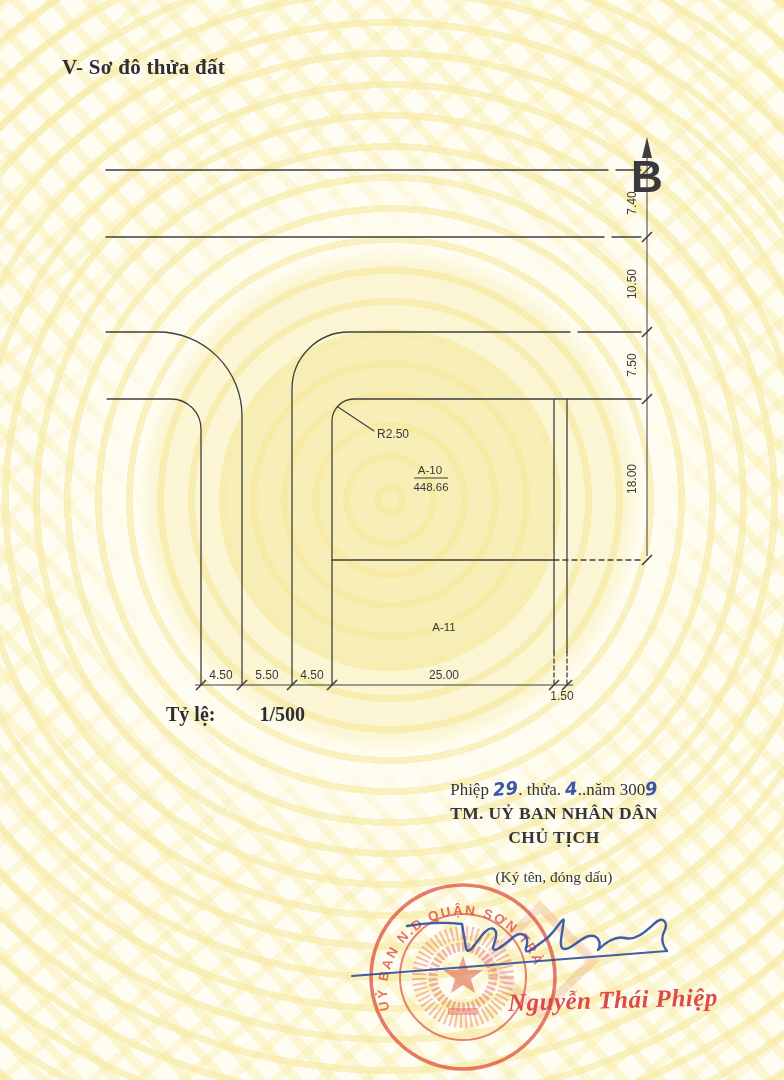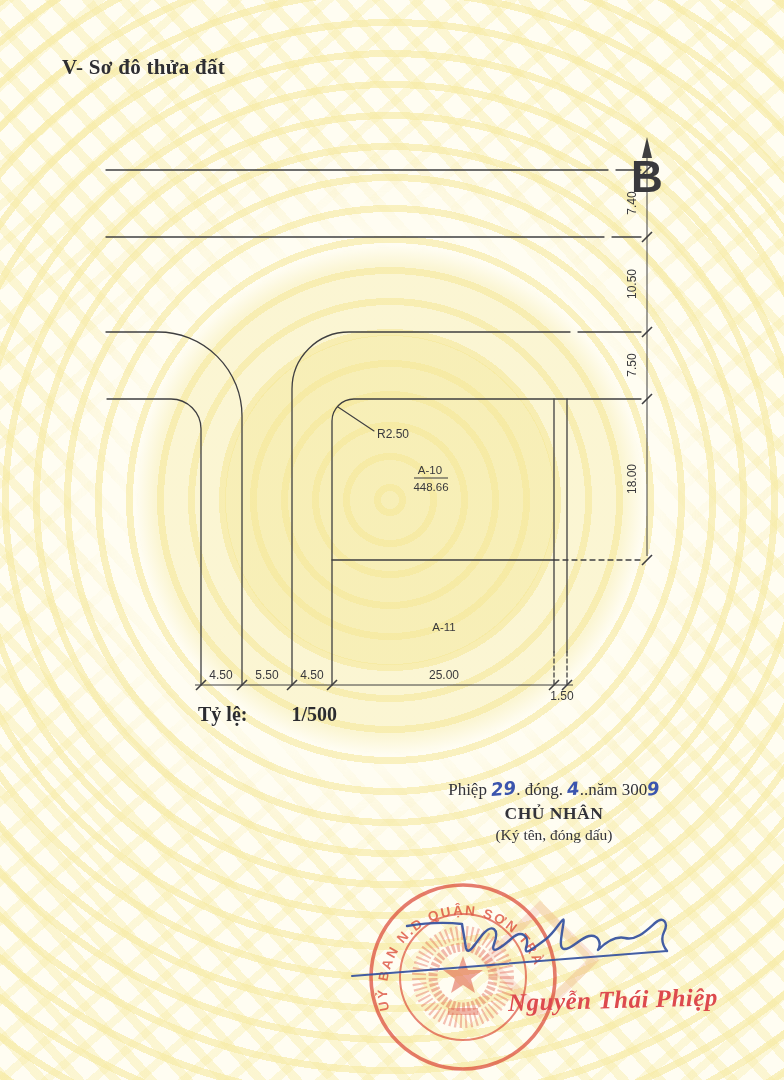--- a/index.html
+++ b/index.html
@@ -33,36 +33,36 @@
       rgba(247,235,165,.34) 0 8px, rgba(255,255,255,0) 8px 30px);
     -webkit-mask-image:radial-gradient(circle at 390px 500px, transparent 0 280px, #000 400px);
             mask-image:radial-gradient(circle at 390px 500px, transparent 0 280px, #000 400px);
   }
   
   .title{
     position:absolute;left:62px;top:55px;z-index:11;
     font-size:21px;font-weight:bold;color:#2e2e33;letter-spacing:.3px;
   }
   .scale-row{
-    position:absolute;left:198px;top:703px;z-index:11;
+    position:absolute;left:166px;top:703px;z-index:11;
     font-size:20px;font-weight:bold;color:#2c2c31;
   }
   .scale-row .val{margin-left:44px;}
   .signing{
     position:absolute;left:404px;top:778px;width:300px;z-index:11;
     text-align:center;color:#33333a;
   }
   .date-line{font-size:17px;white-space:nowrap;}
   .hand{
     font-family:"DejaVu Sans",sans-serif;font-style:italic;font-weight:bold;
     color:#3b55ae;font-size:18px;display:inline-block;transform:rotate(-5deg);
   }
   .committee{font-size:17.5px;font-weight:bold;margin-top:3px;letter-spacing:.3px;}
   .chairman{font-size:17.5px;font-weight:bold;margin-top:3px;letter-spacing:.5px;}
-  .sign-note{font-size:15.5px;margin-top:2px;}
+  .sign-note{font-size:15.5px;margin-top:20px;}
   
   .stamp{position:absolute;left:366px;top:880px;z-index:20;opacity:.85;filter:blur(.3px);}
   .stamp-ghost{
     position:absolute;left:498px;top:918px;width:66px;height:66px;z-index:19;
     border:9px solid rgba(220,60,50,.13);transform:rotate(45deg);
   }
   .sig{position:absolute;left:330px;top:895px;z-index:21;}
   .signer-name{
     position:absolute;left:508px;top:986px;width:220px;z-index:22;
     font-style:italic;font-weight:bold;font-size:25px;color:#dd4a4e;
@@ -147,24 +147,25 @@
   <text class="lab" x="562" y="700" text-anchor="middle">1.50</text>
 </svg>
 
 <div class="scale-row">
   <span>Tỷ lệ:</span><span class="val">1/500</span>
 </div>
 
 <div class="signing">
   <div class="date-line">
     <span>Phiệp</span>
-    <span class="hand">29</span><span>. đóng.</span>
+    <span class="hand">29</span><span>. thửa.</span>
     <span class="hand">4</span><span>..năm 300</span><span class="hand">9</span>
   </div>
-  <div class="chairman">CHỦ NHÂN</div>
+  <div class="committee">TM. UỶ BAN NHÂN DÂN</div>
+  <div class="chairman">CHỦ TỊCH</div>
   <div class="sign-note">(Ký tên, đóng dấu)</div>
 </div>
 
 <div class="stamp-ghost"></div>
 
 <svg class="stamp" width="194" height="194" viewBox="0 0 194 194">
   <defs>
     <path id="ringPath" d="M 24 132 A 76 76 0 1 1 170 132"></path>
   </defs>
   <g stroke="#d9402e" fill="none">

